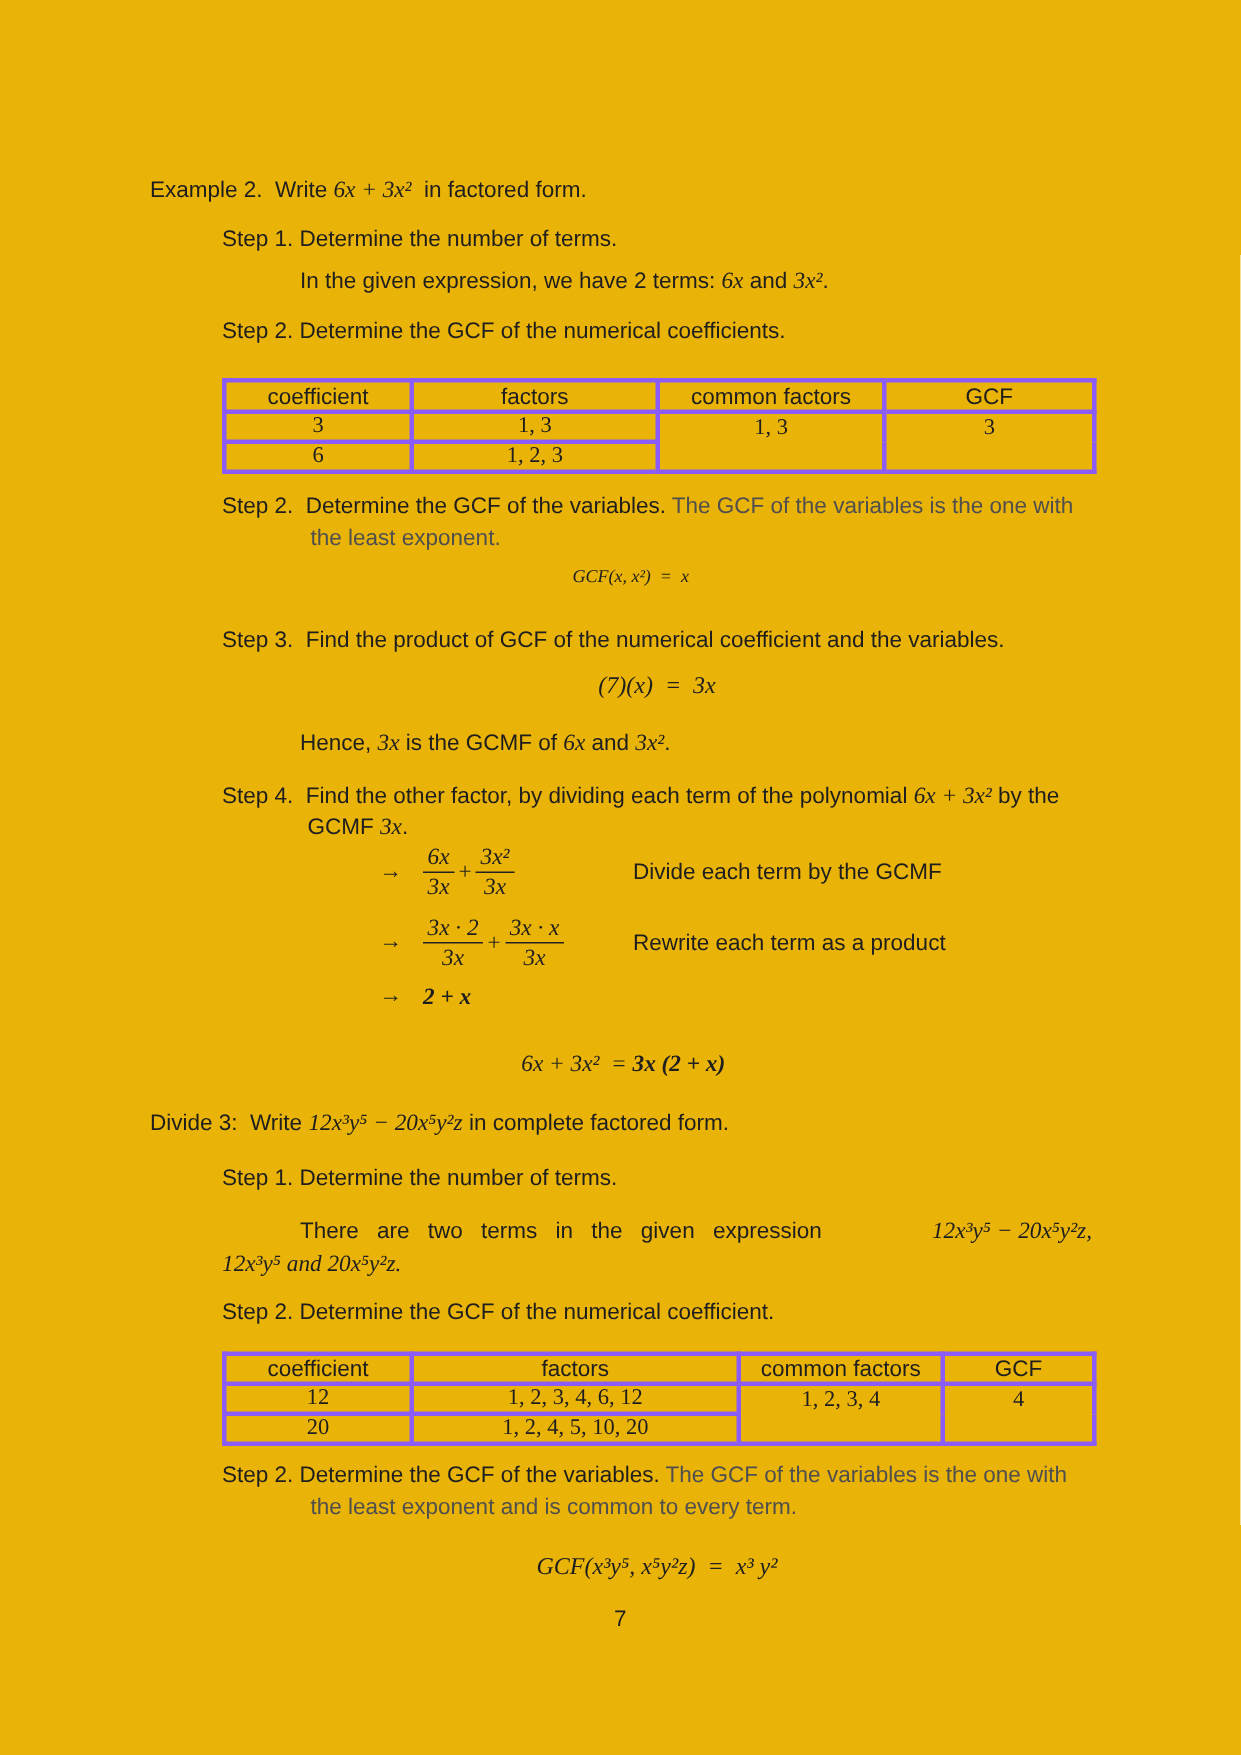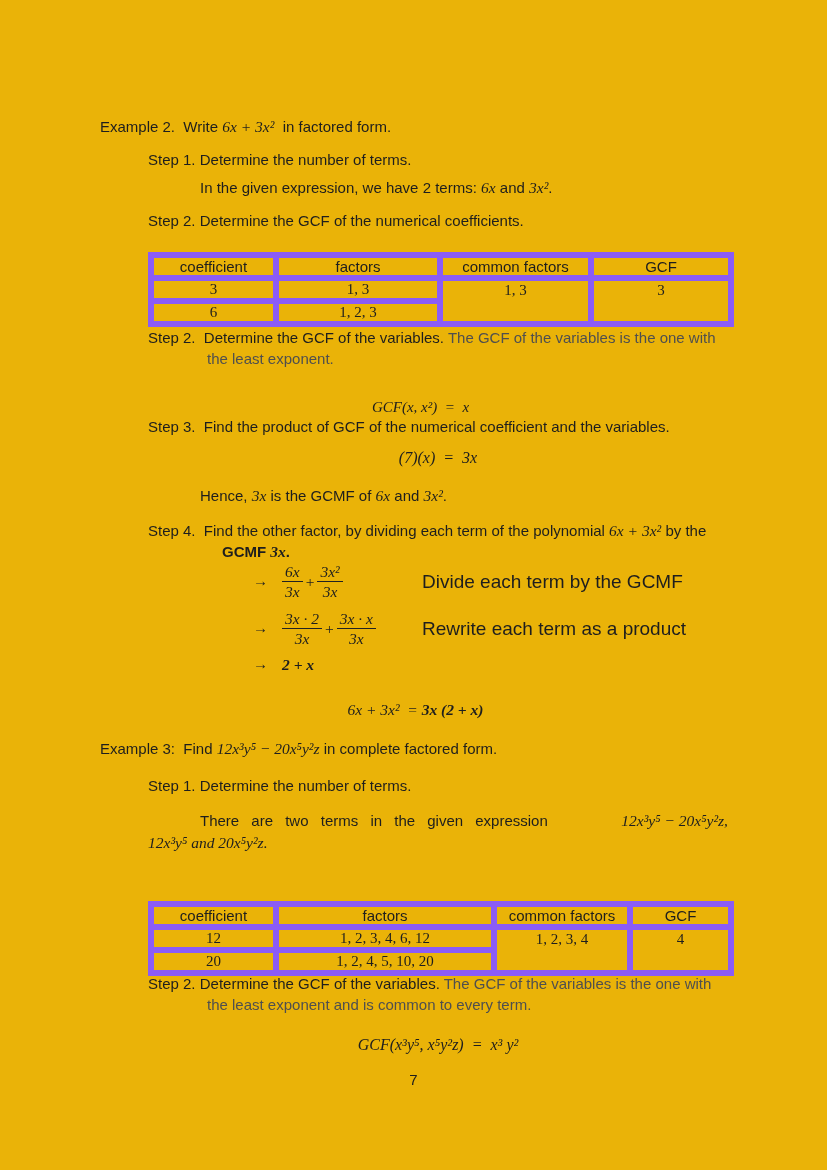--- a/index.html
+++ b/index.html
@@ -25,21 +25,21 @@
   .bold { font-weight: 700; }
   .centered { text-align: center; }
 
   
   table.gcf-table {
     border-collapse: collapse;
     table-layout: fixed;
     border: 2px solid #3c3c3c;
   }
   table.gcf-table td {
-    border: 6px solid #8b5cf6;
+    border: 3px solid #8b5cf6;
     text-align: center;
     vertical-align: middle;
     padding: 0;
   }
   table.gcf-table td.hdr {
     font-family: "Liberation Sans", sans-serif;
     font-size: 15px;
   }
   table.gcf-table td.val {
     font-family: "Liberation Serif", "DejaVu Serif", serif;
@@ -69,21 +69,21 @@
     font-size: 15.5px;
     line-height: 1.25;
   }
   .frac .num { display: block; padding: 0 3px; }
   .frac .den { display: block; border-top: 1px solid #222; padding: 0 3px; }
   .plus {
     font-family: "Liberation Serif", "DejaVu Serif", serif;
     font-size: 15.5px;
     margin: 0 3px;
   }
-  .work-note { font-family: "Liberation Sans", sans-serif; font-size: 19px; }
+  .work-note { font-family: "Liberation Sans", sans-serif; font-size: 15px; }
 
   .para-justify { display: flex; justify-content: space-between; width: 528px; }
   .ws-wide { word-spacing: 8px; }
 </style>
 </head>
 <body>
 
 <div class="page">
 
   <div class="abs" style="left:100px; top:118px;">
@@ -123,34 +123,34 @@
       <td class="val">1, 2, 3</td>
     </tr>
   </tbody>
     </table>
 
   <div class="abs" style="left:148px; top:329px;">
     <span class="pre">Step 2.  Determine the GCF of the variables.</span><span class="gray pre"> The GCF of the variables is the one with</span>
   </div>
   <div class="abs gray" style="left:207px; top:350px;">the least exponent.</div>
 
-  <div class="abs centered math pre" style="left:148px; top:399px; width:545px; font-size:15px;font-style:italic;">GCF(x, x²)  =  x</div>
+  <div class="abs centered math pre" style="left:148px; top:377px; width:545px; font-size:12px;font-style:italic;">GCF(x, x²)  =  x</div>
 
   <div class="abs pre" style="left:148px; top:418px;">Step 3.  Find the product of GCF of the numerical coefficient and the variables.</div>
 
   <div class="abs centered math pre" style="left:148px; top:449px; width:580px; font-size:16px;">(7)(x)  =  3x</div>
 
   <div class="abs" style="left:200px; top:487px;">
     <span>Hence, </span><span class="math">3x</span><span> is the GCMF of </span><span class="math">6x</span><span> and </span><span class="math">3x²</span><span>.</span>
   </div>
 
   <div class="abs" style="left:148px; top:522px;">
     <span class="pre">Step 4.  Find the other factor, by dividing each term of the polynomial </span><span class="math">6x + 3x²</span><span class="pre"> by the</span>
   </div>
-  <div class="abs" style="left:222px; top:543px;font-weight:bold;">
+  <div class="abs" style="left:205px; top:543px;">
     <span>GCMF </span><span class="math">3x</span><span>.</span>
   </div>
 
   <div class="abs" style="left:253px; top:562px; width:480px;">
     <div class="work-row">
       <span class="arrow-cell">→</span>
       <span class="wmath">
         <span class="frac">
             <span class="num">6x</span>
             <span class="den">3x</span>
@@ -183,33 +183,34 @@
       <span class="math bold">2 + x</span>
     </div>
   </div>
 
 
   <div class="abs centered" style="left:148px; top:701px; width:535px;">
     <span class="math pre">6x + 3x²  = </span><span class="math bold pre">3x (2 + x)</span>
   </div>
 
   <div class="abs" style="left:100px; top:740px;">
-    <span class="pre">Example 3:  Find </span><span class="math">12x³y⁵ − 20x⁵y²z</span><span class="pre"> in complete factored form.</span>
+    <span class="pre">Divide 3:  Write </span><span class="math">12x³y⁵ − 20x⁵y²z</span><span class="pre"> in complete factored form.</span>
   </div>
 
   <div class="abs" style="left:148px; top:777px;">Step 1. Determine the number of terms.</div>
 
   <div class="abs para-justify" style="left:200px; top:812px;">
     <span class="ws-wide">There are two terms in the given expression</span>
     <span class="math">12x³y⁵ − 20x⁵y²z,</span>
   </div>
   <div class="abs" style="left:148px; top:834px;">
     <span class="math">12x³y⁵ and 20x⁵y²z</span><span class="math">.</span>
   </div>
 
+  <div class="abs" style="left:148px; top:866px;">Step 2. Determine the GCF of the numerical coefficient.</div>
 
   <table class="gcf-table abs" id="table2" style="left:148px; top:901px; width:580px;">
     <colgroup>
         <col style="width:125px">
         <col style="width:218px">
         <col style="width:136px">
         <col style="width:101px">
       </colgroup>
     <tbody>
         <tr>

